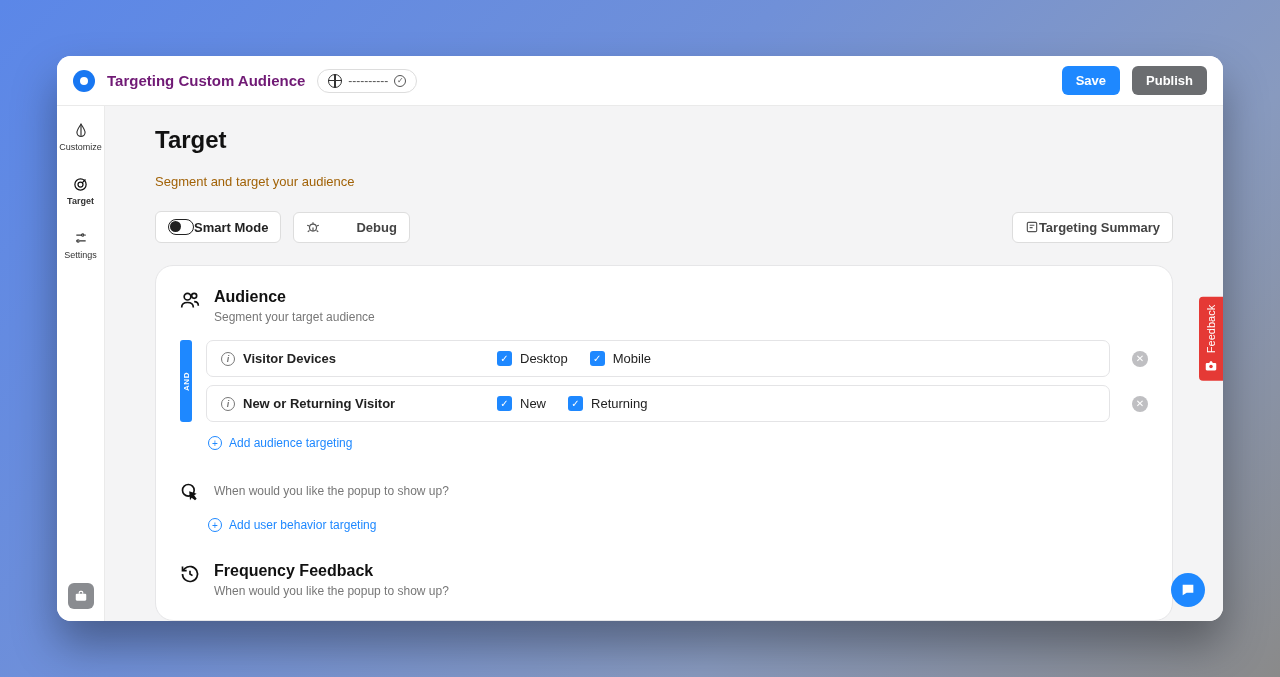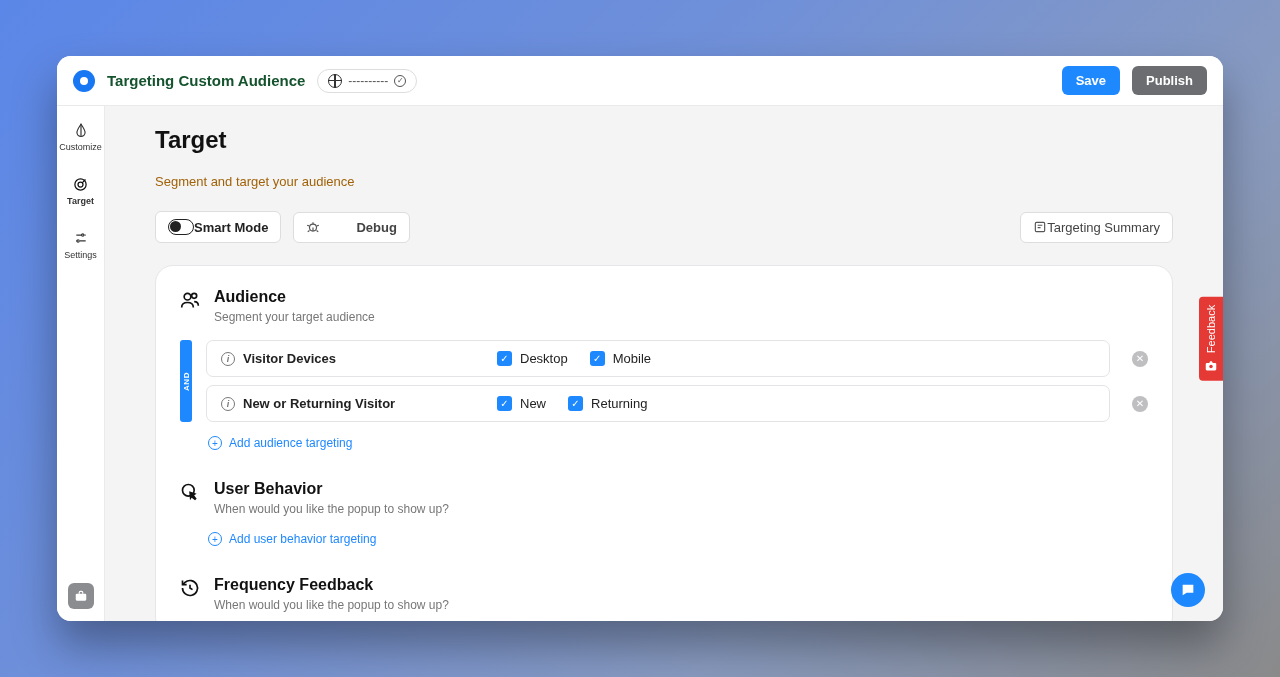--- a/index.html
+++ b/index.html
@@ -34,21 +34,21 @@
 .logo {
   width: 22px; height: 22px;
   background: #1877F2;
   border-radius: 50%;
   display: flex; align-items: center; justify-content: center;
 }
 .logo::after {
   content: ""; width: 8px; height: 8px; border-radius: 50%;
   background: #fff;
 }
-.title { font-weight: 700; font-size: 15px; color: #14532d; }
+.title { font-weight: 700; font-size: 15px; color: #701a75; }
 .status-pill {
   display: flex; align-items: center; gap: 6px;
   border: 1px solid #ddd; border-radius: 16px;
   padding: 4px 10px; font-size: 12px; color: #555;
 }
 .status-pill .globe {
   width: 14px; height: 14px; border: 1.5px solid #333; border-radius: 50%;
   position: relative;
 }
 .status-pill .globe::before {
@@ -266,21 +266,21 @@
           <span style="font-weight:600;margin-left:36px;">Debug</span>
         </div>
         <div class="spacer"></div>
         <div class="pill-btn">
           <span>
             <svg width="14" height="14" viewBox="0 0 24 24" fill="none" stroke="#555" stroke-width="2">
                 <rect x="4" y="4" width="16" height="16" rx="2"></rect>
                 <path d="M8 9h8M8 13h5"></path>
               </svg>
           </span>
-          <span style="font-weight:400;">Targeting Summary</span>
+          <span style="font-weight:700;">Targeting Summary</span>
         </div>
       </div>
 
       <div class="card">
 
         <div class="section">
           <div class="section-head">
             <span class="section-icon">
               <svg width="20" height="20" viewBox="0 0 24 24" fill="none" stroke="#111" stroke-width="2">
                   <circle cx="9" cy="8" r="4"></circle>
@@ -350,21 +350,20 @@
 
         <div class="section">
           <div class="section-head">
             <span class="section-icon">
               <svg width="20" height="20" viewBox="0 0 24 24" fill="none" stroke="#111" stroke-width="2">
                   <circle cx="10" cy="10" r="7"></circle>
                   <path d="M11 11 l9 3-3 2 3 4-2 2-4-3-2 3z" fill="#111" stroke="none"></path>
                 </svg>
             </span>
             <div>
-              <div class="section-title">User Behavior</div>
               <div class="section-sub">When would you like the popup to show up?</div>
             </div>
           </div>
           <div class="add-link">
             <span class="plus">+</span>
             <span>Add user behavior targeting</span>
           </div>
         </div>
 
         <div class="section" style="margin-bottom:0;">

